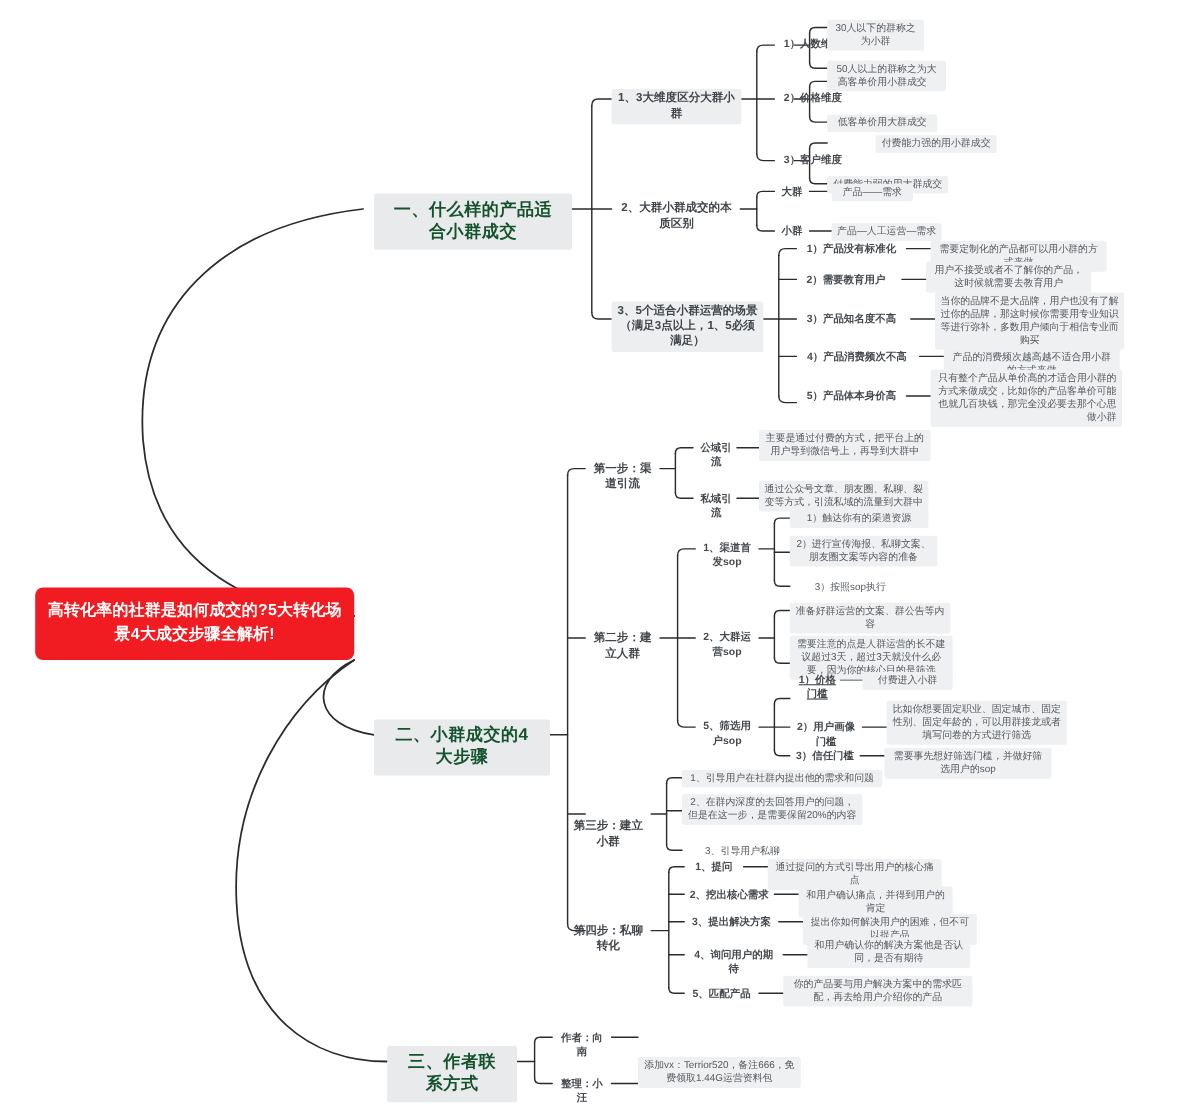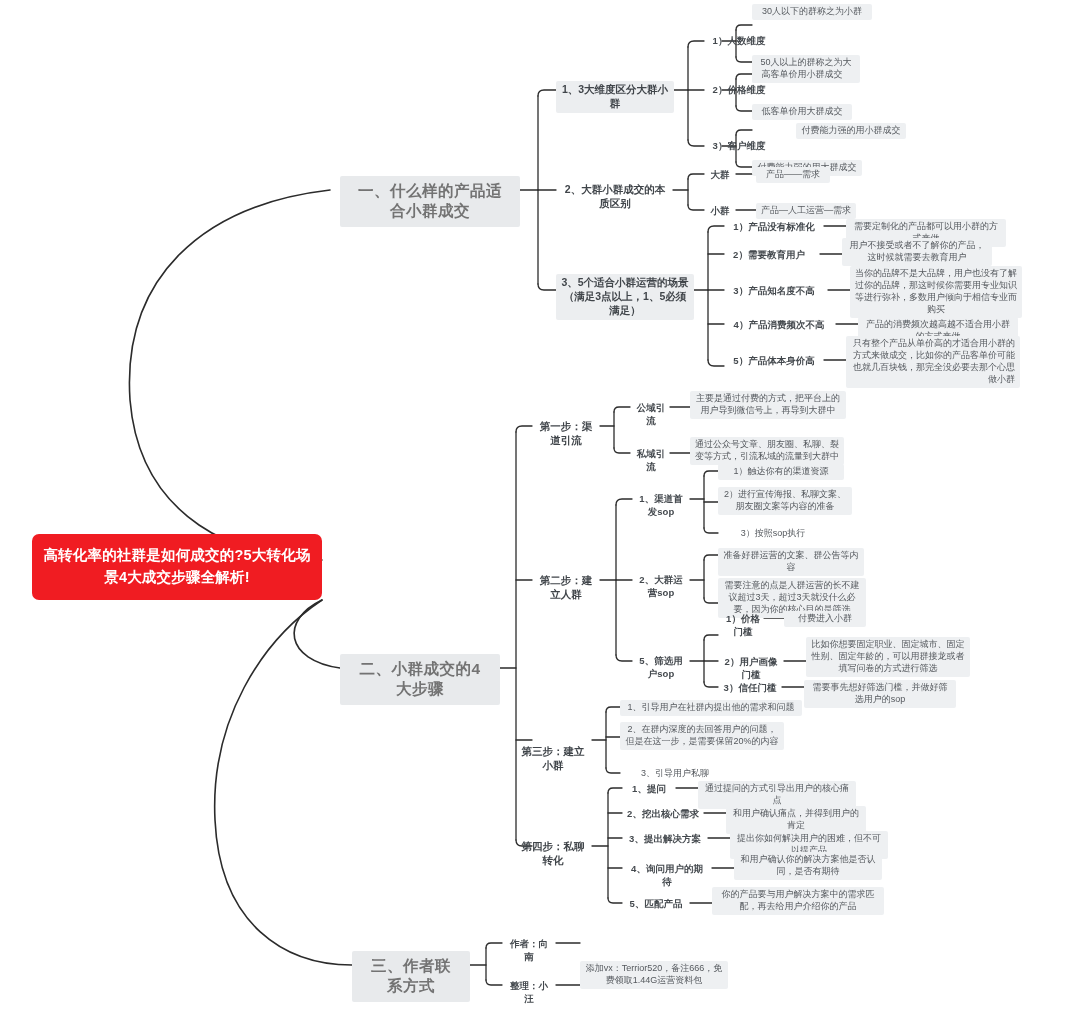--- a/index.html
+++ b/index.html
@@ -45,21 +45,21 @@
     padding: 8px 10px;
     line-height: 1.5;
     font-size: 14.5px;
     letter-spacing: .2px;
     box-shadow: 0 0 0 0 rgba(0,0,0,0);
   }
   
   .lvl1 {
     font-size: 15.5px;
     font-weight: bold;
-    color: #737373;
+    color: #14532d;
     background: #e8eaec;
     padding: 5px 12px;
     letter-spacing: .5px;
   }
   
   .lvl2 {
     font-size: 10.5px;
     font-weight: bold;
     color: #40454a;
     background: #eceef0;
@@ -225,21 +225,21 @@
   <div class="node lvl2" style="left:556px; top:81px; width:118px;">1、3大维度区分大群小群</div>
 
   <div class="node lvl2b" style="left:556px; top:181px; width:118px;">2、大群小群成交的本质区别</div>
 
   <div class="node lvl2" style="left:556px; top:274px; width:138px;">3、5个适合小群运营的场景（满足3点以上，1、5必须满足）</div>
 
   <div class="node lvl3" style="left:704px; top:33px; width:70px;">1）人数维度</div>
   <div class="node lvl3" style="left:704px; top:82px; width:70px;">2）价格维度</div>
   <div class="node lvl3" style="left:704px; top:138px; width:70px;">3）客户维度</div>
 
-  <div class="node leaf" style="left:752px; top:4px; width:120px;">30人以下的群称之为小群</div>
+  <div class="node leaf" style="left:752px; top:18px; width:88px;">30人以下的群称之为小群</div>
   <div class="node leaf" style="left:752px; top:55px; width:108px;">50人以上的群称之为大群</div>
   <div class="node leaf" style="left:752px; top:67px; width:100px;">高客单价用小群成交</div>
   <div class="node leaf" style="left:752px; top:104px; width:100px;">低客单价用大群成交</div>
   <div class="node leaf" style="left:752px; top:123px; width:110px;margin-left:44px;">付费能力强的用小群成交</div>
   <div class="node leaf" style="left:752px; top:160px; width:110px;">付费能力弱的用大群成交</div>
 
   <div class="node lvl3" style="left:704px; top:167px; width:32px;">大群</div>
   <div class="node leaf" style="left:756px; top:167px; width:74px;">产品——需求</div>
   <div class="node lvl3" style="left:704px; top:203px; width:32px;">小群</div>
   <div class="node leaf" style="left:756px; top:203px; width:100px;">产品—人工运营—需求</div>
@@ -275,21 +275,21 @@
   <div class="node lvl3" style="left:632px; top:572px; width:58px;">2、大群运营sop</div>
   <div class="node lvl3" style="left:632px; top:653px; width:58px;">5、筛选用户sop</div>
 
   <div class="node leaf" style="left:718px; top:464px; width:126px;">1）触达你有的渠道资源</div>
   <div class="node leaf" style="left:718px; top:487px; width:134px;">2）进行宣传海报、私聊文案、朋友圈文案等内容的准备</div>
   <div class="node leaf nobg" style="left:718px; top:526px; width:110px;">3）按照sop执行</div>
 
   <div class="node leaf" style="left:718px; top:548px; width:146px;">准备好群运营的文案、群公告等内容</div>
   <div class="node leaf" style="left:718px; top:578px; width:148px;">需要注意的点是人群运营的长不建议超过3天，超过3天就没什么必要，因为你的核心目的是筛选</div>
 
-  <div class="node lvl3" style="left:718px; top:611px; width:50px;">1）价格门槛</div>
+  <div class="node lvl3" style="left:718px; top:611px; width:50px;text-decoration:underline;">1）价格门槛</div>
   <div class="node leaf" style="left:784px; top:611px; width:82px;">付费进入小群</div>
   <div class="node lvl3" style="left:718px; top:654px; width:66px;">2）用户画像门槛</div>
   <div class="node leaf" style="left:806px; top:637px; width:164px;">比如你想要固定职业、固定城市、固定性别、固定年龄的，可以用群接龙或者填写问卷的方式进行筛选</div>
   <div class="node lvl3" style="left:718px; top:680px; width:64px;">3）信任门槛</div>
   <div class="node leaf" style="left:804px; top:680px; width:152px;">需要事先想好筛选门槛，并做好筛选用户的sop</div>
 
   <div class="node leaf" style="left:620px; top:700px; width:182px;">1、引导用户在社群内提出他的需求和问题</div>
   <div class="node leaf" style="left:620px; top:722px; width:164px;">2、在群内深度的去回答用户的问题，但是在这一步，是需要保留20%的内容</div>
   <div class="node leaf nobg" style="left:620px; top:766px; width:110px;">3、引导用户私聊</div>
 

